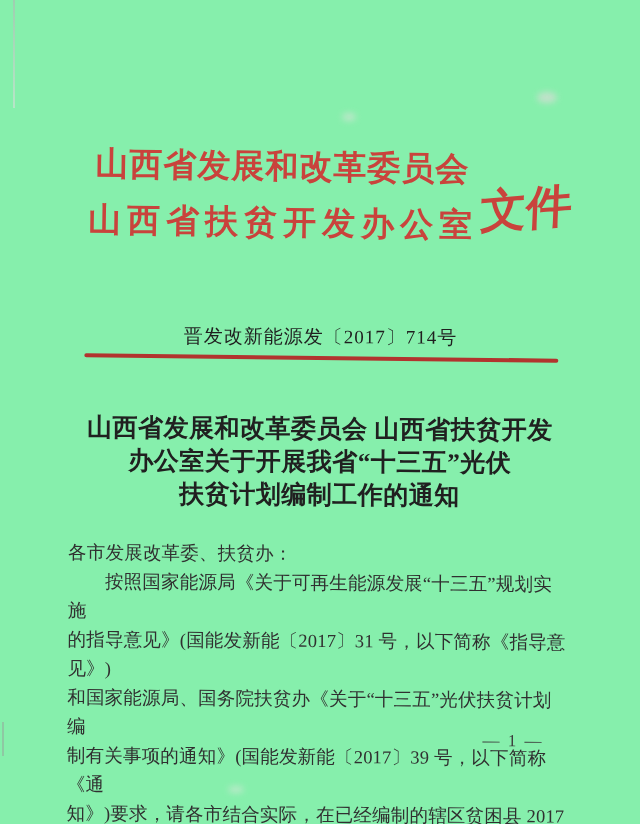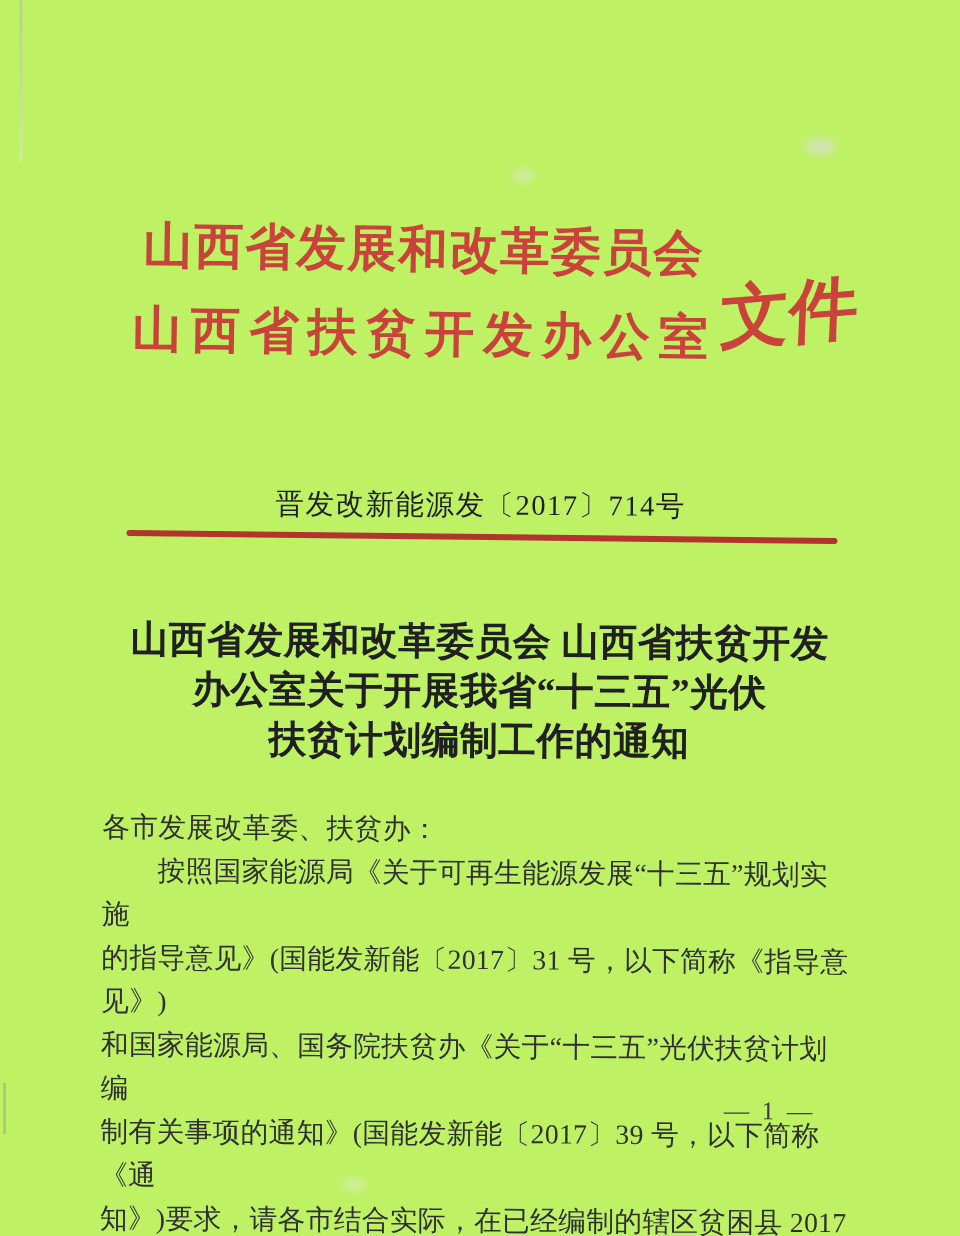--- a/index.html
+++ b/index.html
@@ -8,21 +8,21 @@
     width: 640px;
     height: 824px;
     background: #ffffff;
     font-family: "Liberation Serif", "DejaVu Serif", serif;
   }
   .page {
     position: absolute;
     inset: 0;
     width: 640px;
     height: 824px;
-    background: #bef264;
+    background: #86efac;
     overflow: hidden;
   }
   .content {
     position: absolute;
     inset: 0;
     transform: rotate(0.35deg);
   }
   
   .org-line1 {
     position: absolute;

